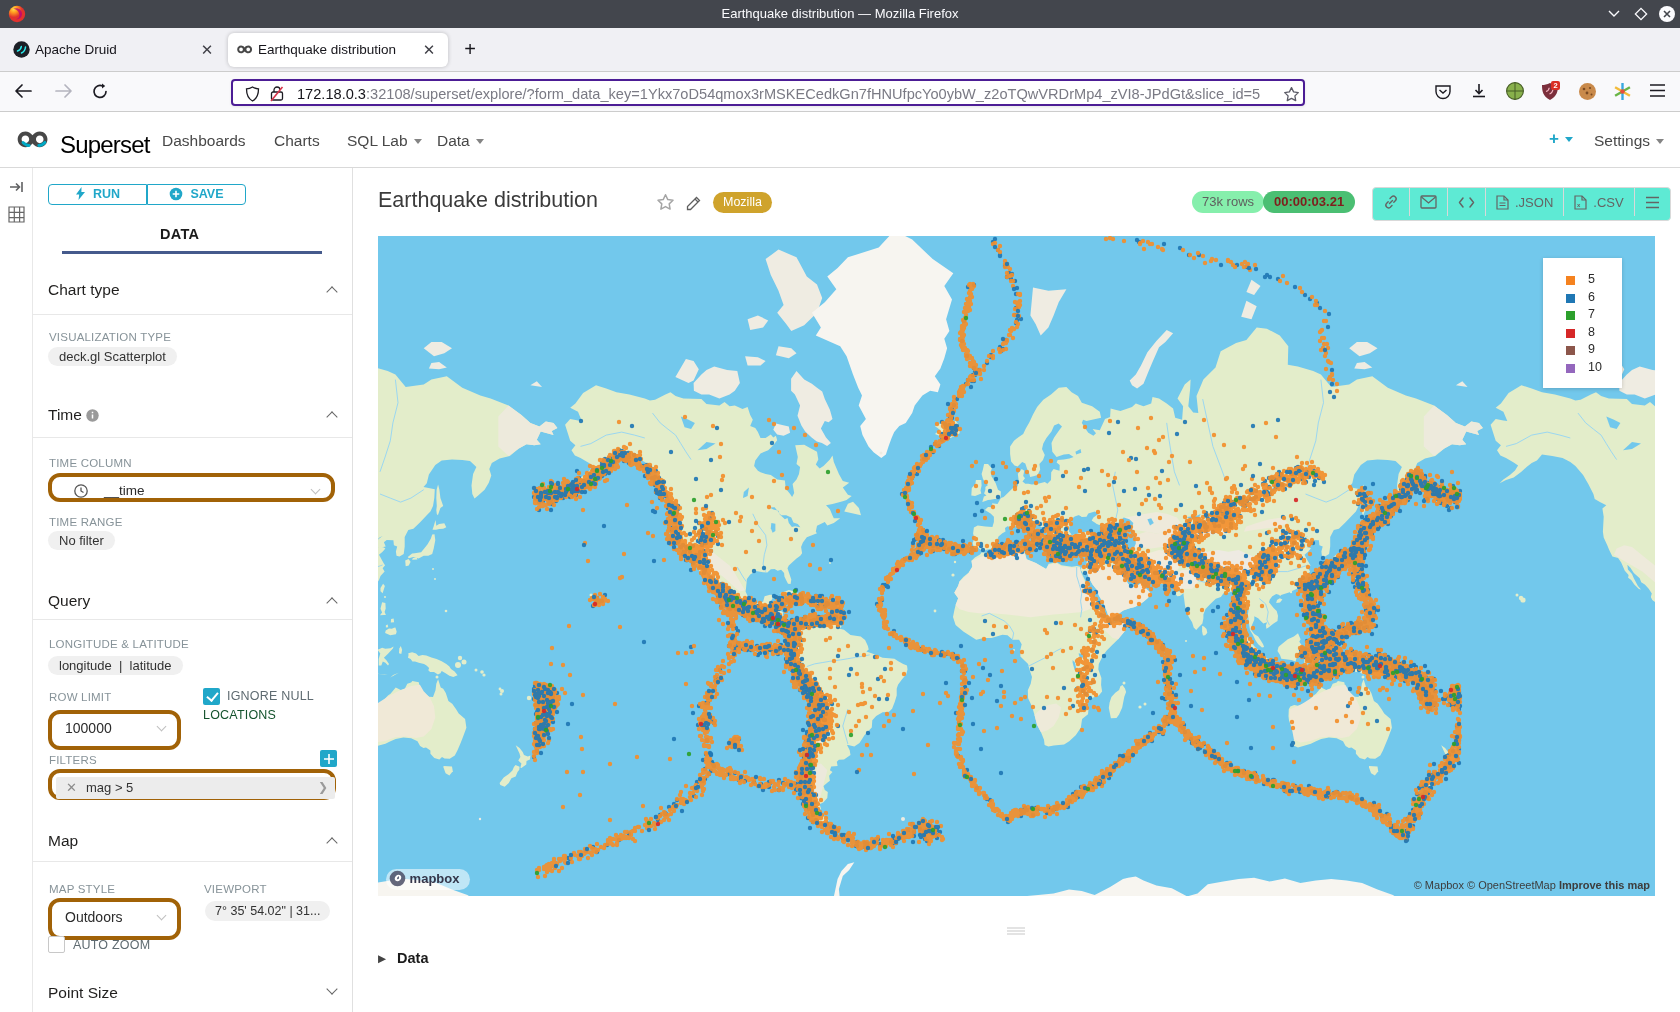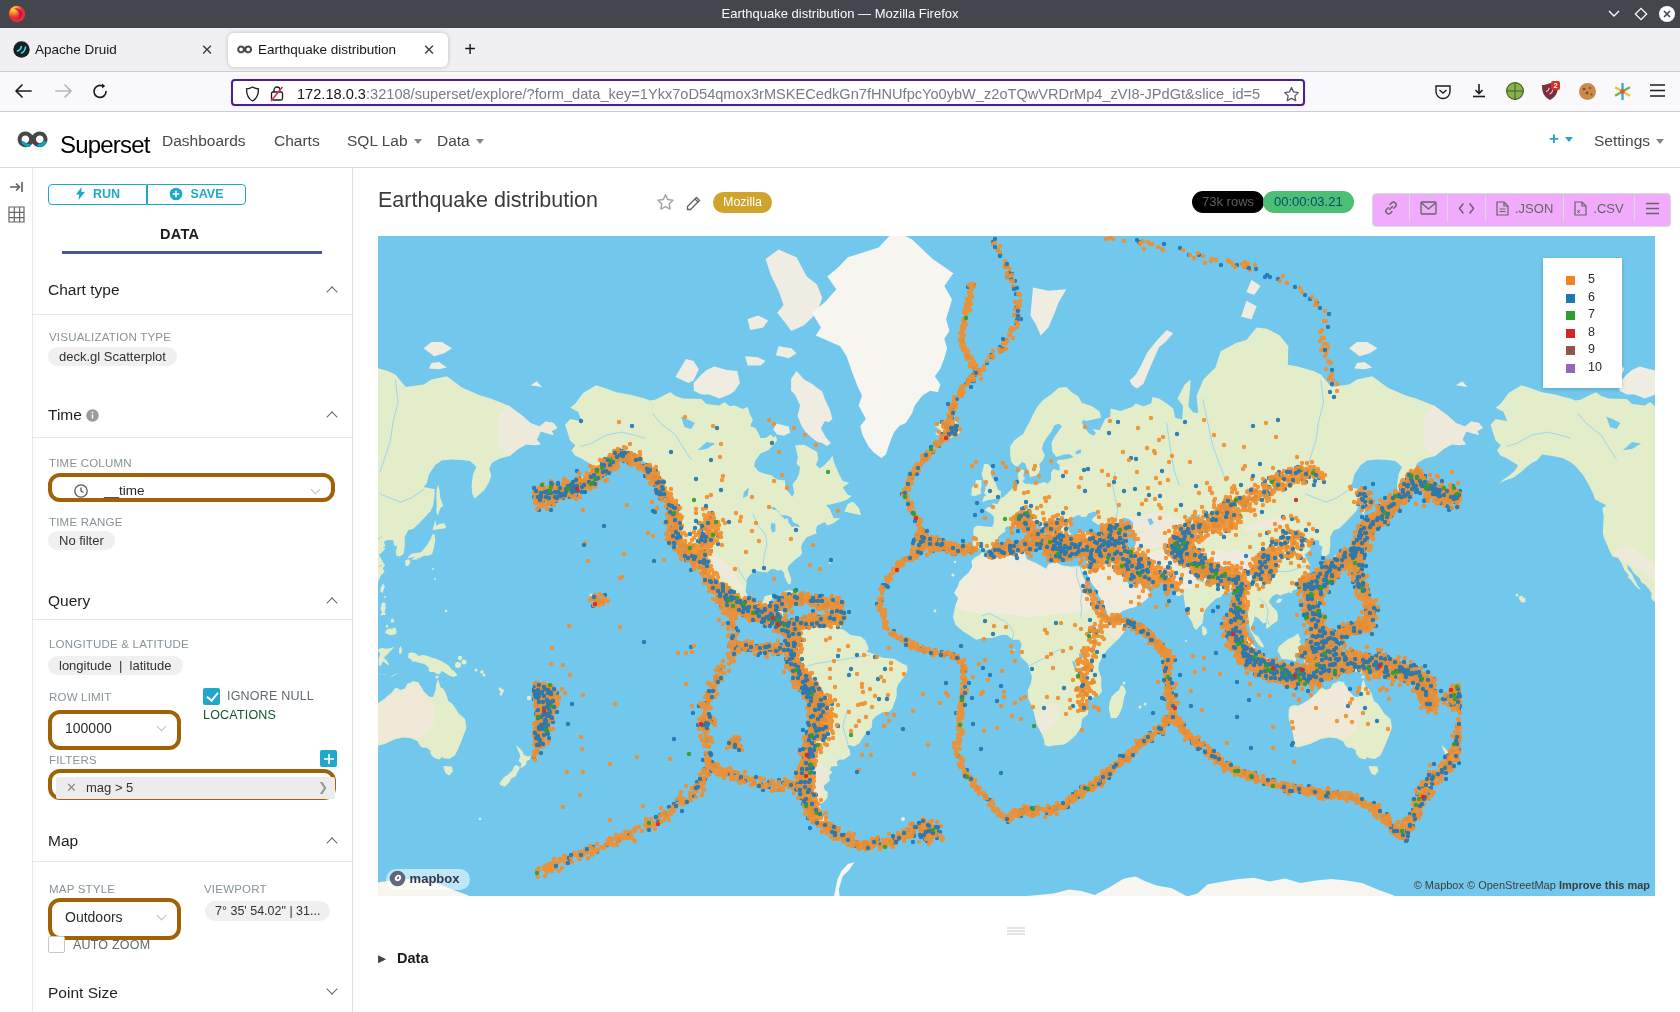--- a/index.html
+++ b/index.html
@@ -43,23 +43,23 @@
 .dropdown{position:absolute;background:#fff;border:4px solid #a16207;border-radius:12px;font-size:13.5px;color:#2b2b2b}
 .dropdown .chev{position:absolute;right:12px;top:9px;width:7px;height:7px;border-right:1.5px solid #bfbfbf;border-bottom:1.5px solid #bfbfbf;transform:rotate(45deg)}
 .checkbox{position:absolute;width:17px;height:17px;border-radius:2px}
 .cb-on{background:#20a7c9}
 .cb-on:after{content:"";position:absolute;left:5.5px;top:2px;width:5px;height:9px;border:solid #fff;border-width:0 2px 2px 0;transform:rotate(40deg)}
 .cb-off{background:#fff;border:1.5px solid #c8c8c8}
 
 #charthead{left:354px;top:168px;width:1326px;height:68px;background:#fff}
 #ctitle{position:absolute;left:24px;top:20px;font-size:21.5px;color:#3b3b3b}
 .badge-altered{position:absolute;left:359px;top:24px;height:21px;background:#cfa32c;border-radius:11px;color:#fff;font-size:12.5px;line-height:21px;padding:0 10px}
-.rowspill{position:absolute;left:838px;top:23px;height:22px;background:#000000;border-radius:11px;color:#5f5f5f;font-size:13px;line-height:22px;padding:0 10px}
-.timepill{position:absolute;left:909px;top:23px;height:22px;background:#4bbf73;border-radius:11px;color:#0c4a6e;font-size:13px;line-height:22px;padding:0 11px;font-weight:400}
-#btngroup{position:absolute;left:1018px;top:25px;height:34px;border:1px solid #d9d9d9;border-radius:4px;background:#f0abfc;display:flex}
+.rowspill{position:absolute;left:838px;top:23px;height:22px;background:#86efac;border-radius:11px;color:#5f5f5f;font-size:13px;line-height:22px;padding:0 10px}
+.timepill{position:absolute;left:909px;top:23px;height:22px;background:#4bbf73;border-radius:11px;color:#7f1d1d;font-size:13px;line-height:22px;padding:0 11px;font-weight:700}
+#btngroup{position:absolute;left:1018px;top:19px;height:34px;border:1px solid #d9d9d9;border-radius:4px;background:#5eead4;display:flex}
 #btngroup .cell{height:28px;border-right:1px solid #d9d9d9;display:flex;align-items:center;justify-content:center;color:#646464;font-size:13px;padding:0 10px}
 #btngroup .cell:last-child{border-right:none}
 
 #mapbox-logo{position:absolute;left:386px;top:869px;width:84px;height:21px;background:rgba(255,255,255,.55);border-radius:11px;font-size:13px;color:#34364a;line-height:20px;font-weight:700}
 #attrib{position:absolute;right:30px;top:879px;font-size:11px;color:#3d3d3d}
 #legend{position:absolute;left:1543px;top:258px;width:79px;height:130px;background:#fff;box-shadow:0 1px 4px rgba(0,0,0,.18);font-size:12.5px;color:#2b2b2b}
 .litem{position:absolute;left:23px;width:9px;height:9px}
 .ltxt{position:absolute;left:45px;font-size:12.5px;color:#2b2b2b}
 
 #datasec{position:absolute;left:378px;top:950px;font-size:14.5px;color:#1b1b1b;font-weight:700}

